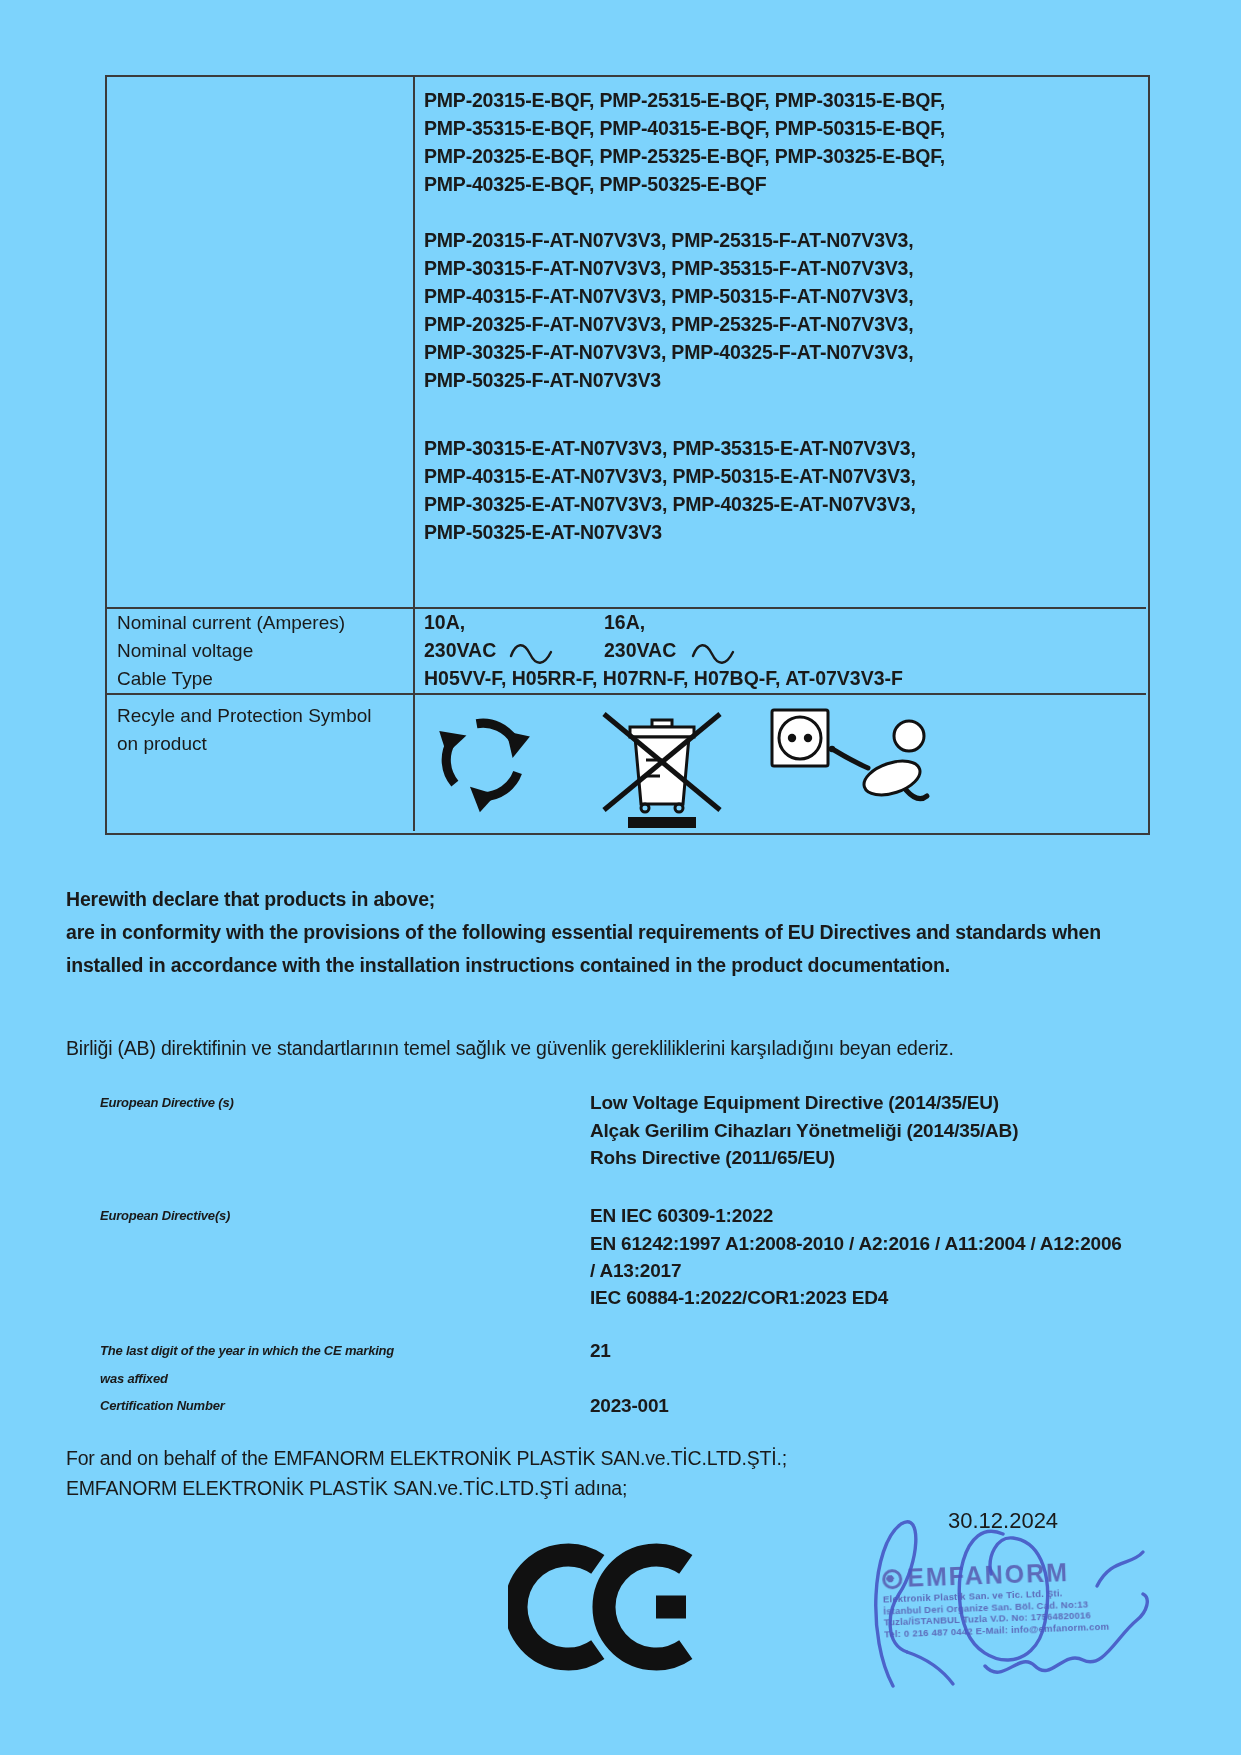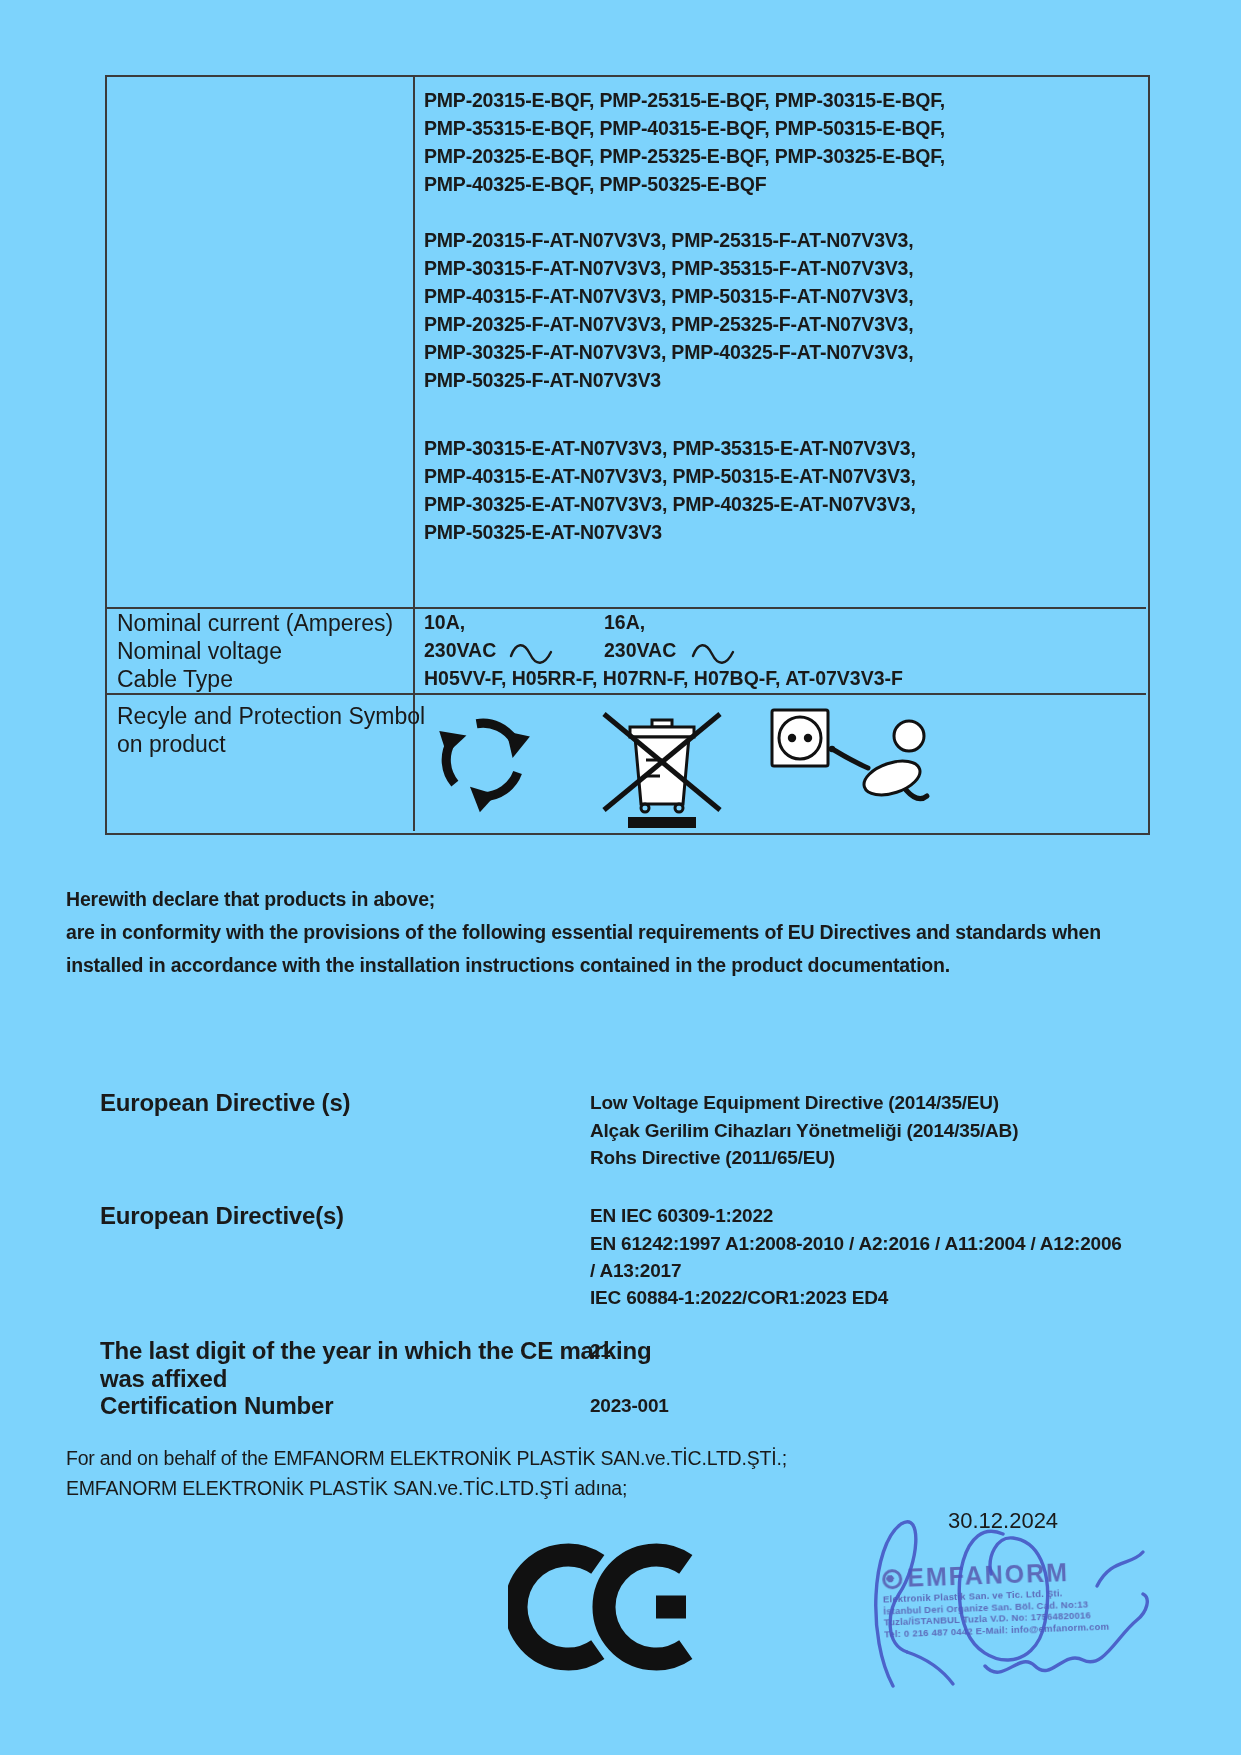--- a/index.html
+++ b/index.html
@@ -12,24 +12,24 @@
     overflow:hidden;
     margin:0 auto;
   }
   .abs{position:absolute;white-space:nowrap;}
   .b{font-weight:bold;}
   
   .tbl-border{position:absolute;left:105px;top:75px;width:1041px;height:756px;border:2px solid #3b3b3b;}
   .tbl-vline{position:absolute;left:413px;top:77px;width:2px;height:754px;background:#3b3b3b;}
   .tbl-hline{position:absolute;left:107px;width:1039px;height:2px;background:#3b3b3b;}
   .models{position:absolute;left:424px;font-weight:bold;font-size:19.5px;line-height:28px;letter-spacing:-0.2px;}
-  .cell-lines{position:absolute;font-size:23px;line-height:28px;}
+  .cell-lines{position:absolute;font-size:19px;line-height:28px;}
   .rating-val{position:absolute;font-weight:bold;font-size:19.5px;}
   .para{position:absolute;font-size:19.5px;letter-spacing:-0.2px;}
-  .lbl{position:absolute;left:100px;font-weight:bold;font-size:24px;line-height:28px;letter-spacing:-0.2px;}
+  .lbl{position:absolute;left:100px;font-weight:bold;font-size:13px;line-height:28px;letter-spacing:-0.2px;font-style:italic;}
   .val{position:absolute;left:590px;font-weight:bold;font-size:19px;line-height:28px;letter-spacing:-0.2px;}
   .sine{position:absolute;}
   
   .stamp{position:absolute;left:845px;top:1498px;width:330px;height:215px;}
   .stamp-text{
     position:absolute;left:38px;top:62px;width:260px;
     color:#5a63b5;transform:rotate(-2deg);
     filter:blur(0.3px);opacity:.92;
   }
   .stamp-company{display:flex;align-items:center;gap:5px;font-weight:bold;font-size:25px;letter-spacing:2px;}
@@ -125,20 +125,21 @@
     <ellipse cx="124" cy="74" rx="29" ry="15" transform="rotate(-18 124 74)" fill="#fff" stroke="#111" stroke-width="3"></ellipse>
     <path d="M100 64 C 86 58, 76 52, 66 46" fill="none" stroke="#111" stroke-width="5" stroke-linecap="round"></path>
     <circle cx="64" cy="45" r="3.2" fill="#111"></circle>
     <path d="M138 86 C 146 95, 153 97, 159 92" fill="none" stroke="#111" stroke-width="5" stroke-linecap="round"></path>
   </svg>
 
   <div class="para b" style="left:66px;top:888px">Herewith declare that products in above;</div>
   <div class="para b" style="left:66px;top:921px">are in conformity with the provisions of the following essential requirements of EU Directives and standards when</div>
   <div class="para b" style="left:66px;top:954px">installed in accordance with the installation instructions contained in the product documentation.</div>
 
+  <div class="para" style="left:66px;top:1037px">Birliği (AB) direktifinin ve standartlarının temel sağlık ve güvenlik gerekliliklerini karşıladığını beyan ederiz.</div>
 
   <div class="lbl" style="top:1089px">European Directive (s)</div>
   <div class="val" style="top:1089px">Low Voltage Equipment Directive (2014/35/EU)</div>
   <div class="val" style="top:1117px">Alçak Gerilim Cihazları Yönetmeliği (2014/35/AB)</div>
   <div class="val" style="top:1144px">Rohs Directive (2011/65/EU)</div>
 
   <div class="lbl" style="top:1202px">European Directive(s)</div>
   <div class="val" style="top:1202px">EN IEC 60309-1:2022</div>
   <div class="val" style="top:1230px">EN 61242:1997 A1:2008-2010 / A2:2016 / A11:2004 / A12:2006</div>
   <div class="val" style="top:1257px">/ A13:2017</div>

